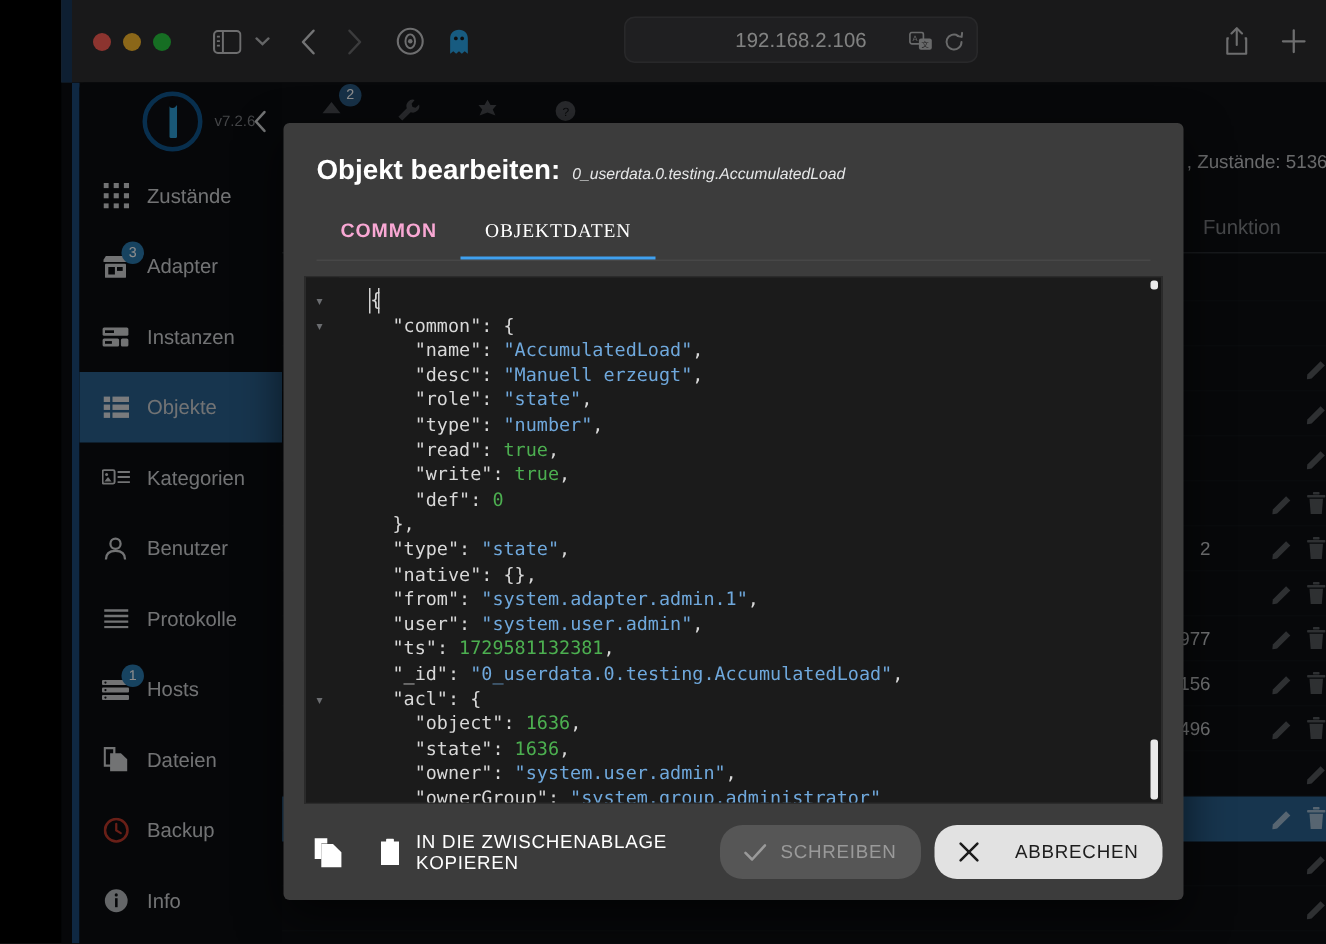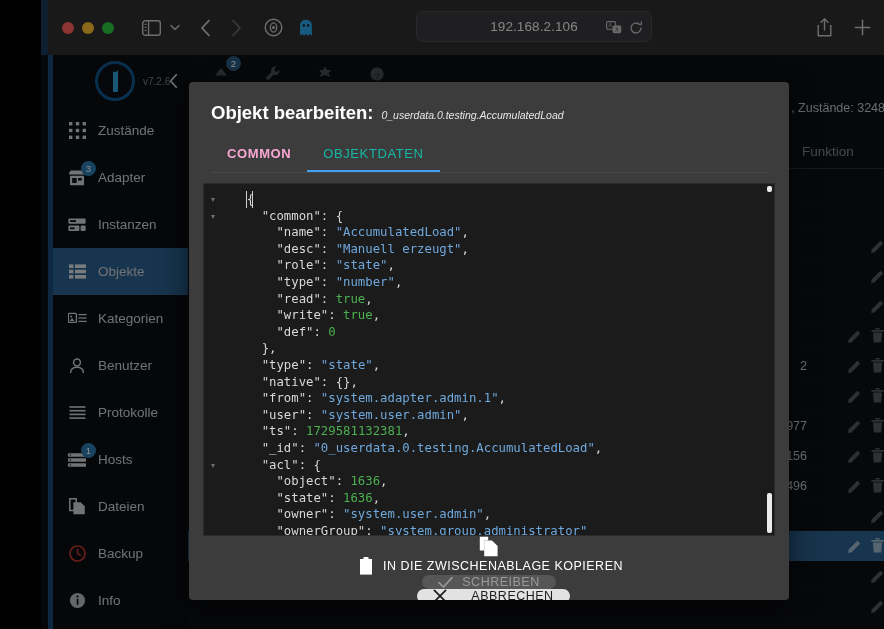--- a/index.html
+++ b/index.html
@@ -180,21 +180,21 @@
   }
   .tabs {
     display: flex; gap: 0; padding: 14px 22px 0 22px;
   }
   .tab {
     padding: 8px 16px 11px 16px;
     font-size: 13px; letter-spacing: .6px;
     color: #f9a8d4; font-weight: bold;
     position: relative;
   }
-  .tab.active { color: #14b8a6; font-weight: normal; }
+  .tab.active { color: #ffffff; font-weight: normal; font-family: Liberation Serif, serif; }
   .tab.active::after {
     content: ""; position: absolute; left: 0; right: 0; bottom: 0;
     height: 2px; background: #3fa0ef;
   }
   .tab-rule {
     height: 1px; background: rgba(255,255,255,0.06); margin: 0 22px;
   }
 
   .editor-wrap {
     margin: 10px 14px 0 14px;
@@ -231,21 +231,21 @@
   }
   .ed-scroll {
     position: absolute; right: 2px; width: 5px; background: #eaeaea;
     border-radius: 2px;
   }
   .ed-scroll.a { top: 2px; height: 6px; }
   .ed-scroll.b { bottom: 2px; height: 40px; }
 
   .dlg-actions {
     height: 64px; display: flex; align-items: center;
-    padding: 0 14px; gap: 0; flex-direction: column;
+    padding: 0 14px; gap: 0;
   }
   .act-icon-btn {
     width: 40px; height: 40px; display: flex; align-items: center; justify-content: center;
     color: #fff;
   }
   .copy-btn {
     display: flex; align-items: center; gap: 10px;
     height: 36px; padding: 0 14px; margin-left: 4px;
     color: #fff; font-size: 12.5px; letter-spacing: .5px;
     border-radius: 3px; background: transparent;
@@ -536,21 +536,21 @@
         </span>
         <span class="tb-ico">
           <svg width="16" height="16" viewBox="0 0 16 16">
               <circle cx="8" cy="8" r="6.6" fill="#4b4e52"></circle>
               <text x="6" y="11.5" font-size="8" fill="#0d0f13" font-family="sans-serif">?</text>
             </svg>
         </span>
       </div>
 
       <div class="stat-row">
-        <span>, Zustände: 3248</span>
+        <span>, Zustände: 5136</span>
         <span>
           <svg width="22" height="22" viewBox="0 0 22 22">
               <path d="M15.2 2 a5.3 5.3 0 0 0-6.4 6.9 L2 15.7 l3.2 3.2 6.8-6.8 a5.3 5.3 0 0 0 6.9-6.4 L16 8.4 13.4 7.7 12.7 5.1 Z" fill="#9a9da1"></path>
             </svg>
         </span>
       </div>
 
       <div class="col-head">
         <span class="funktion">Funktion</span>
       </div>

